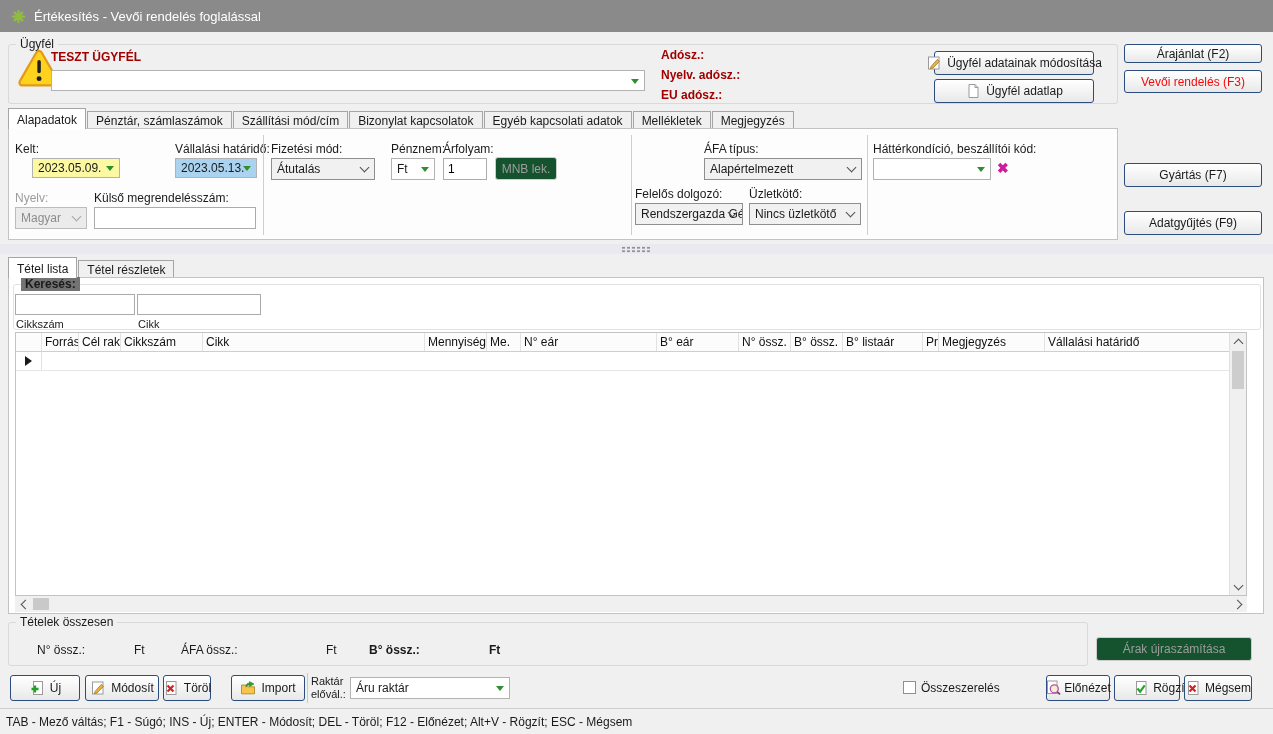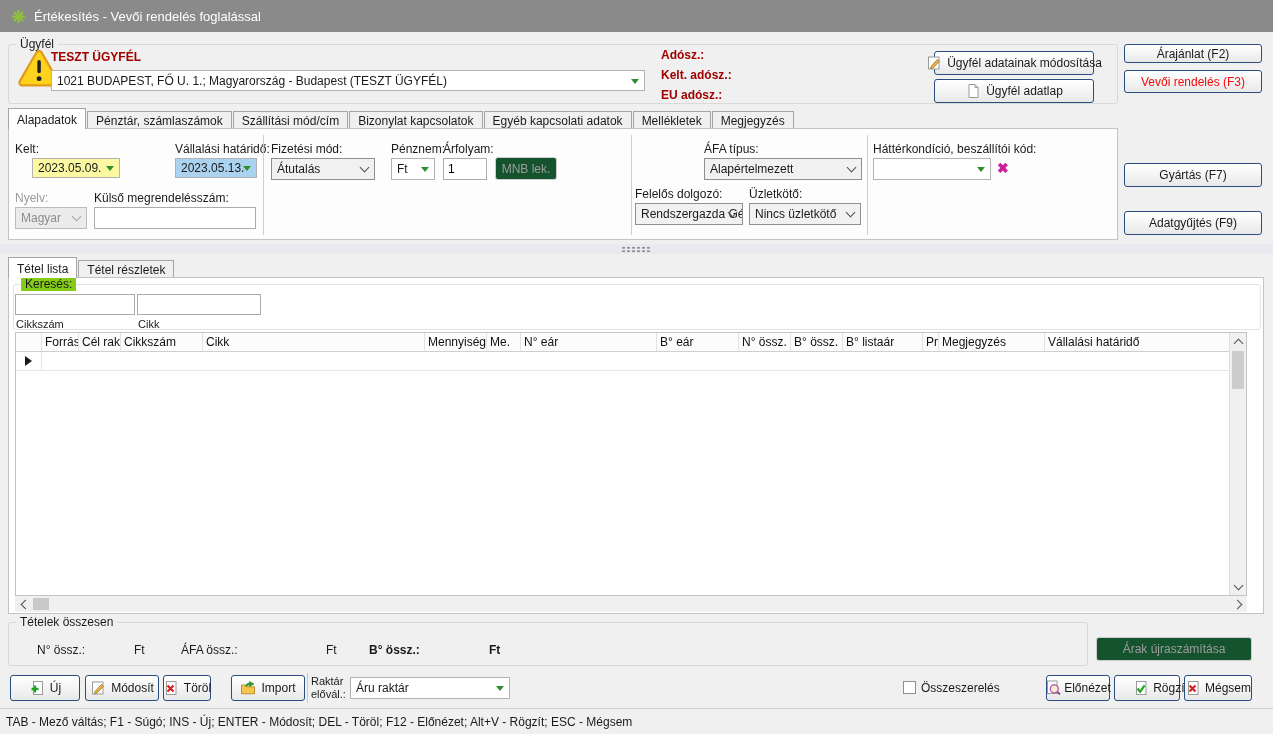--- a/index.html
+++ b/index.html
@@ -6,21 +6,21 @@
   .window{position:relative;width:1273px;height:734px;background:#f0f0f0;
     font-family:"Liberation Sans",sans-serif;overflow:hidden;color:#1a1a1a;}
   .abs{position:absolute;}
   
   .titlebar{position:absolute;left:0;top:0;width:1273px;height:32px;background:#8a8a8a;display:flex;align-items:center;}
   .titletext{color:#fff;font-size:13px;margin-left:8px;}
   .appicon{width:15px;height:15px;margin-left:11px;}
   
   .grp{position:absolute;border:1px solid #d9d9d9;border-radius:3px;}
   .grp-label{position:absolute;top:-8px;left:7px;background:#f0f0f0;padding:0 4px;font-size:12px;color:#1a1a1a;white-space:nowrap;}
-  .grp-label.onwhite{background:#84cc16;}
+  .grp-label.onwhite{background:#737373;font-weight:bold;}
   
   .lbl{position:absolute;font-size:12px;color:#1a1a1a;white-space:nowrap;}
   .lbl.red{color:#a00000;font-weight:bold;}
   .lbl.dim{color:#9c9c9c;}
   .lbl.small{font-size:11px;}
   
   .btn{position:absolute;display:flex;align-items:center;justify-content:center;gap:5px;
     background:linear-gradient(#ffffff,#f3f3f3 55%,#e8e8e8);border:1px solid #2b4d7e;border-radius:3px;
     font-size:12px;color:#1a1a1a;box-sizing:border-box;cursor:pointer;white-space:nowrap;}
   .btn.redtext{color:#f40a0a;}
@@ -94,25 +94,24 @@
 
   <div class="grp" style="left:8px;top:44px;width:1108px;height:58px;">
     <span class="grp-label">Ügyfél</span>
     <svg class="abs" style="left:8px;top:3px;width:44px;height:40px;" viewBox="0 0 24 21">
       <path d="M10.7 1.8 a1.6 1.6 0 0 1 2.6 0 l9.2 16 a1.5 1.5 0 0 1-1.3 2.2 H2.8 a1.5 1.5 0 0 1-1.3-2.2 Z" fill="#ffd21e" stroke="#e19a1a" stroke-width="1.2"></path>
       <rect x="11.1" y="6.2" width="1.9" height="7.2" rx="0.95" fill="#202020"></rect>
       <circle cx="12.05" cy="16.3" r="1.35" fill="#202020"></circle>
     </svg>
     <div class="lbl red" style="left:42px;top:5px;">TESZT ÜGYFÉL</div>
     <div class="gcombo" style="left:42px;top:25px;width:594px;height:21px;">
-      <span>1021 BUDAPEST, FŐ U. 1.; Magyarország - Budapest (TESZT ÜGYFÉL)</span>
       <span class="gar"></span>
     </div>
     <div class="lbl red" style="left:652px;top:3px;">Adósz.:</div>
-    <div class="lbl red" style="left:652px;top:23px;">Kelt. adósz.:</div>
+    <div class="lbl red" style="left:652px;top:23px;">Nyelv. adósz.:</div>
     <div class="lbl red" style="left:652px;top:43px;">EU adósz.:</div>
     <div class="btn" style="left:925px;top:6px;width:160px;height:24px;">
       <svg class="bicon" viewBox="0 0 16 16">
         <rect x="2.5" y="2" width="10.5" height="12" fill="#fff" stroke="#9a9a9a"></rect>
         <path d="M5 11.5 L11.3 4.4 L13.4 6.4 L7 13 L4.4 13.6 Z" fill="#f0b040" stroke="#8a6d1f" stroke-width="0.7"></path>
       </svg>
       <span>Ügyfél adatainak módosítása</span>
     </div>
     <div class="btn" style="left:925px;top:34px;width:160px;height:24px;">
       <svg class="bicon" viewBox="0 0 16 16">

